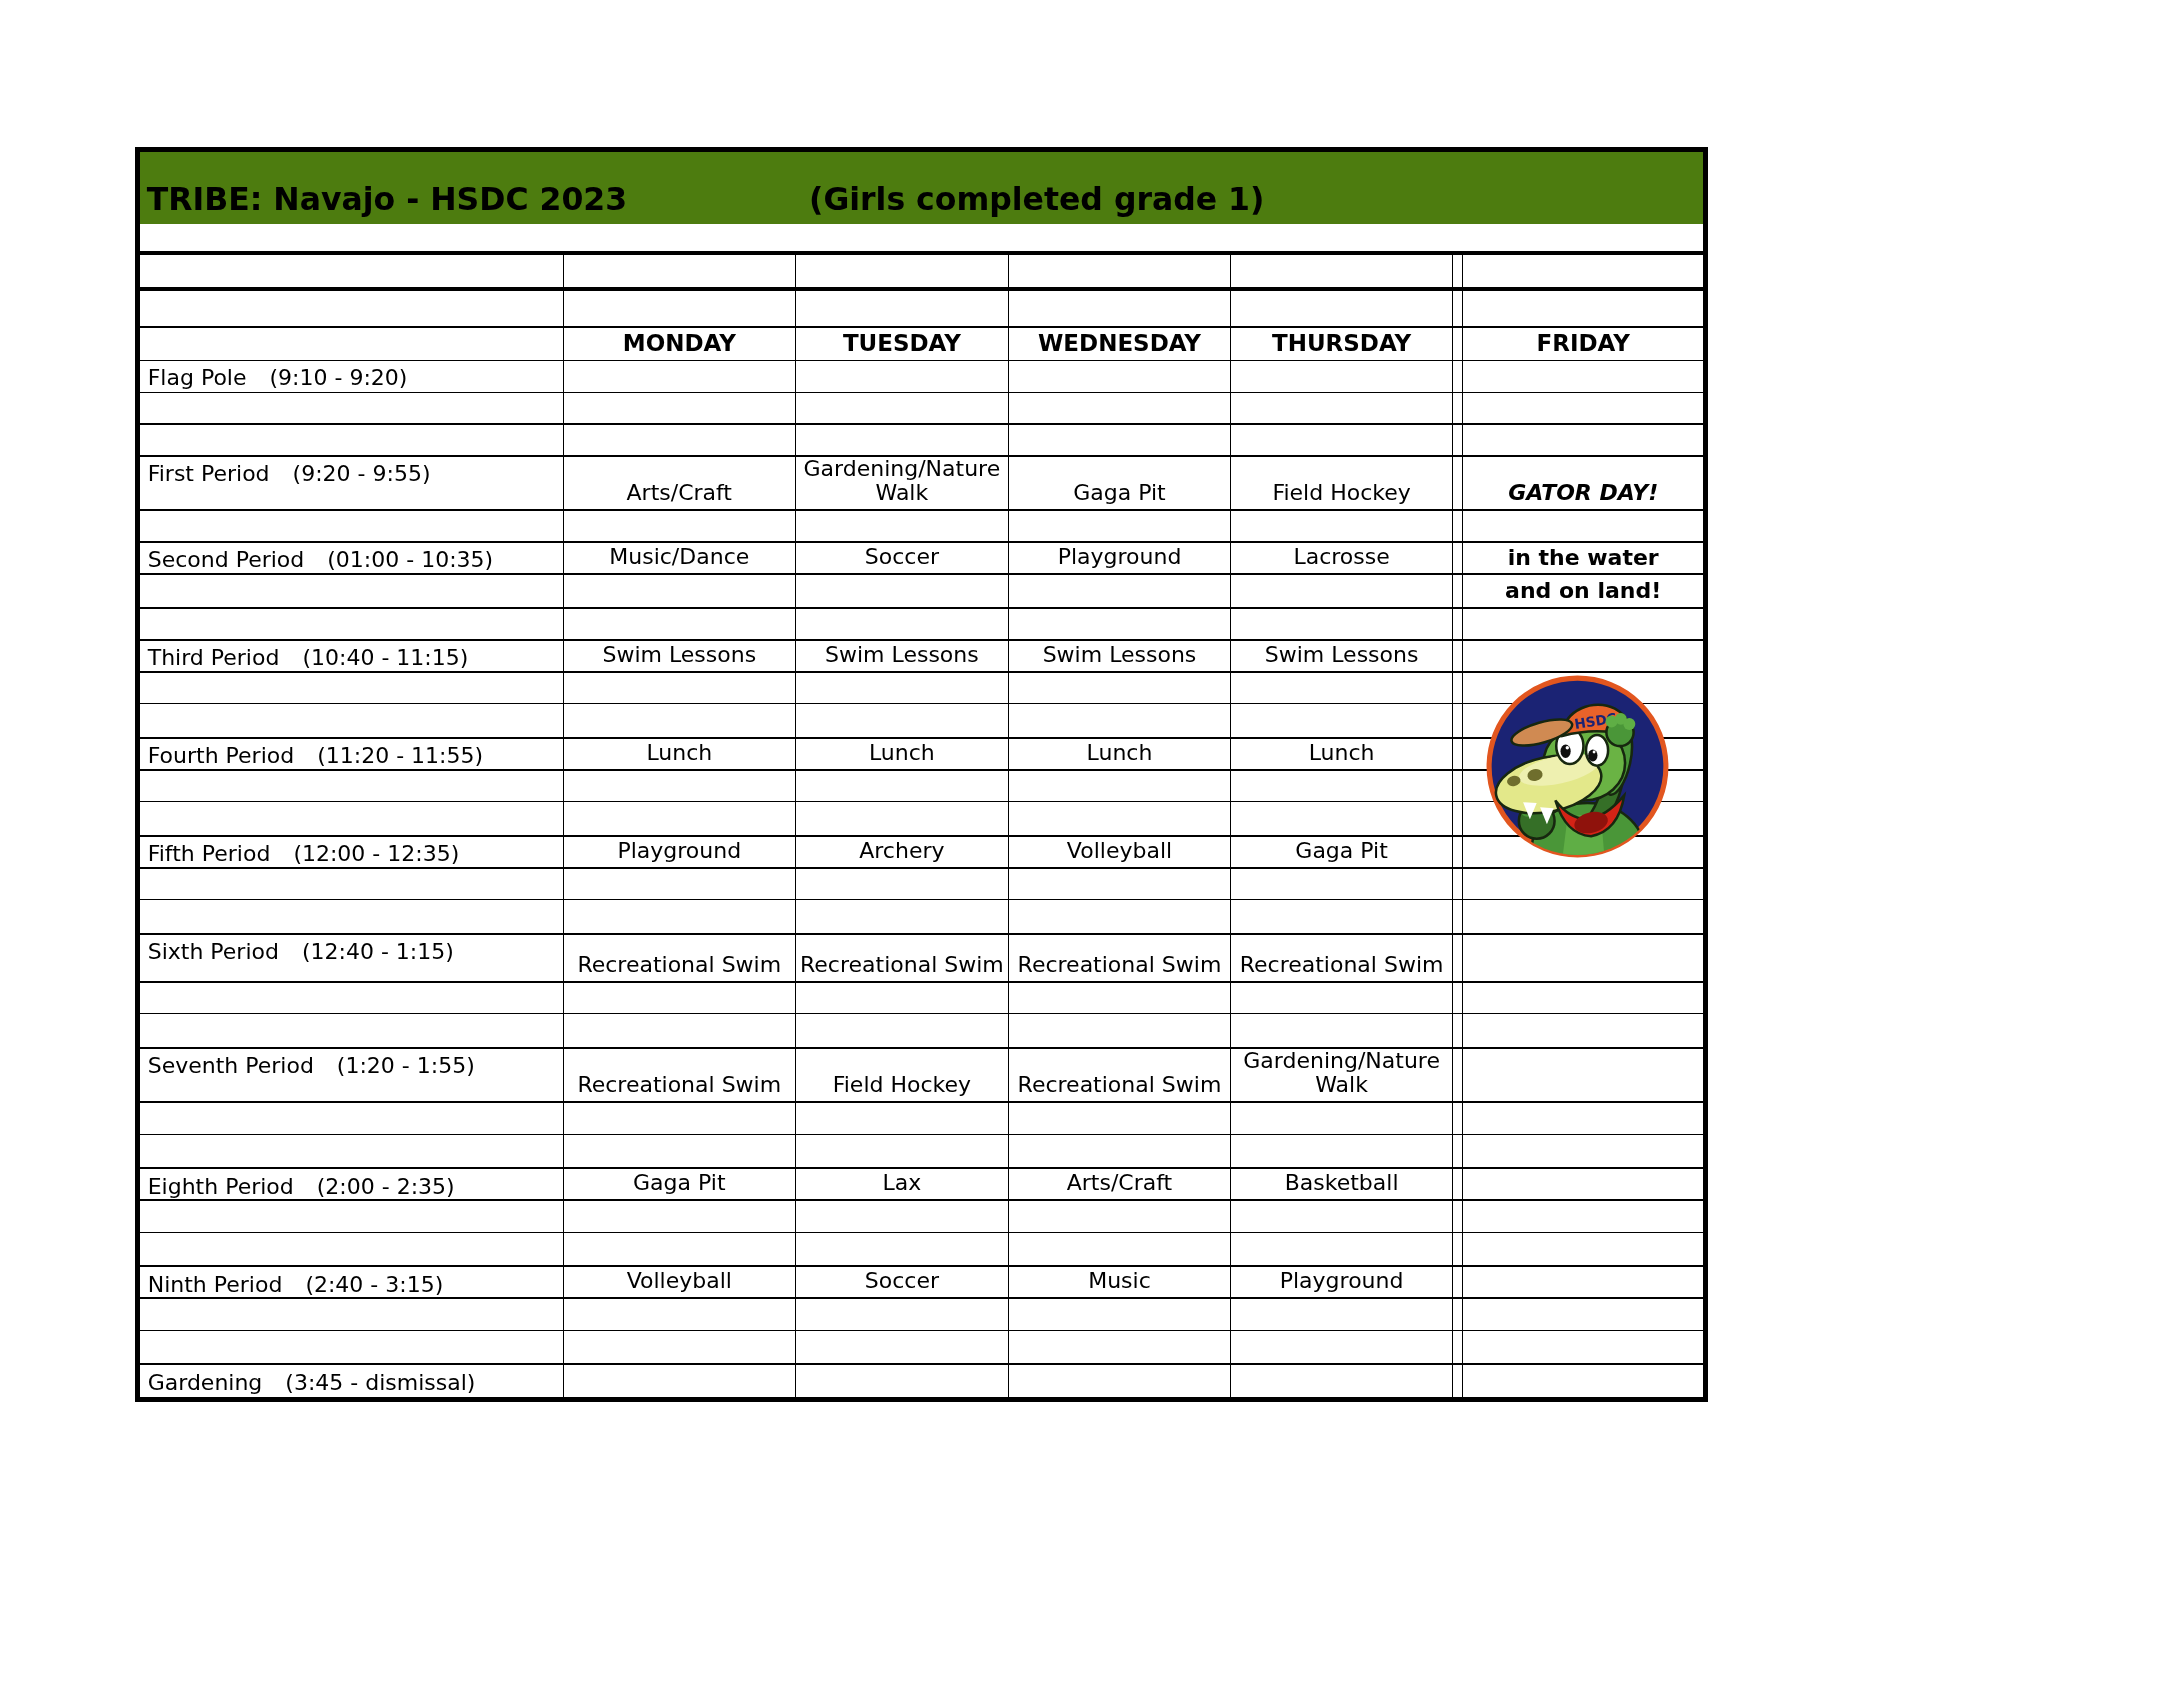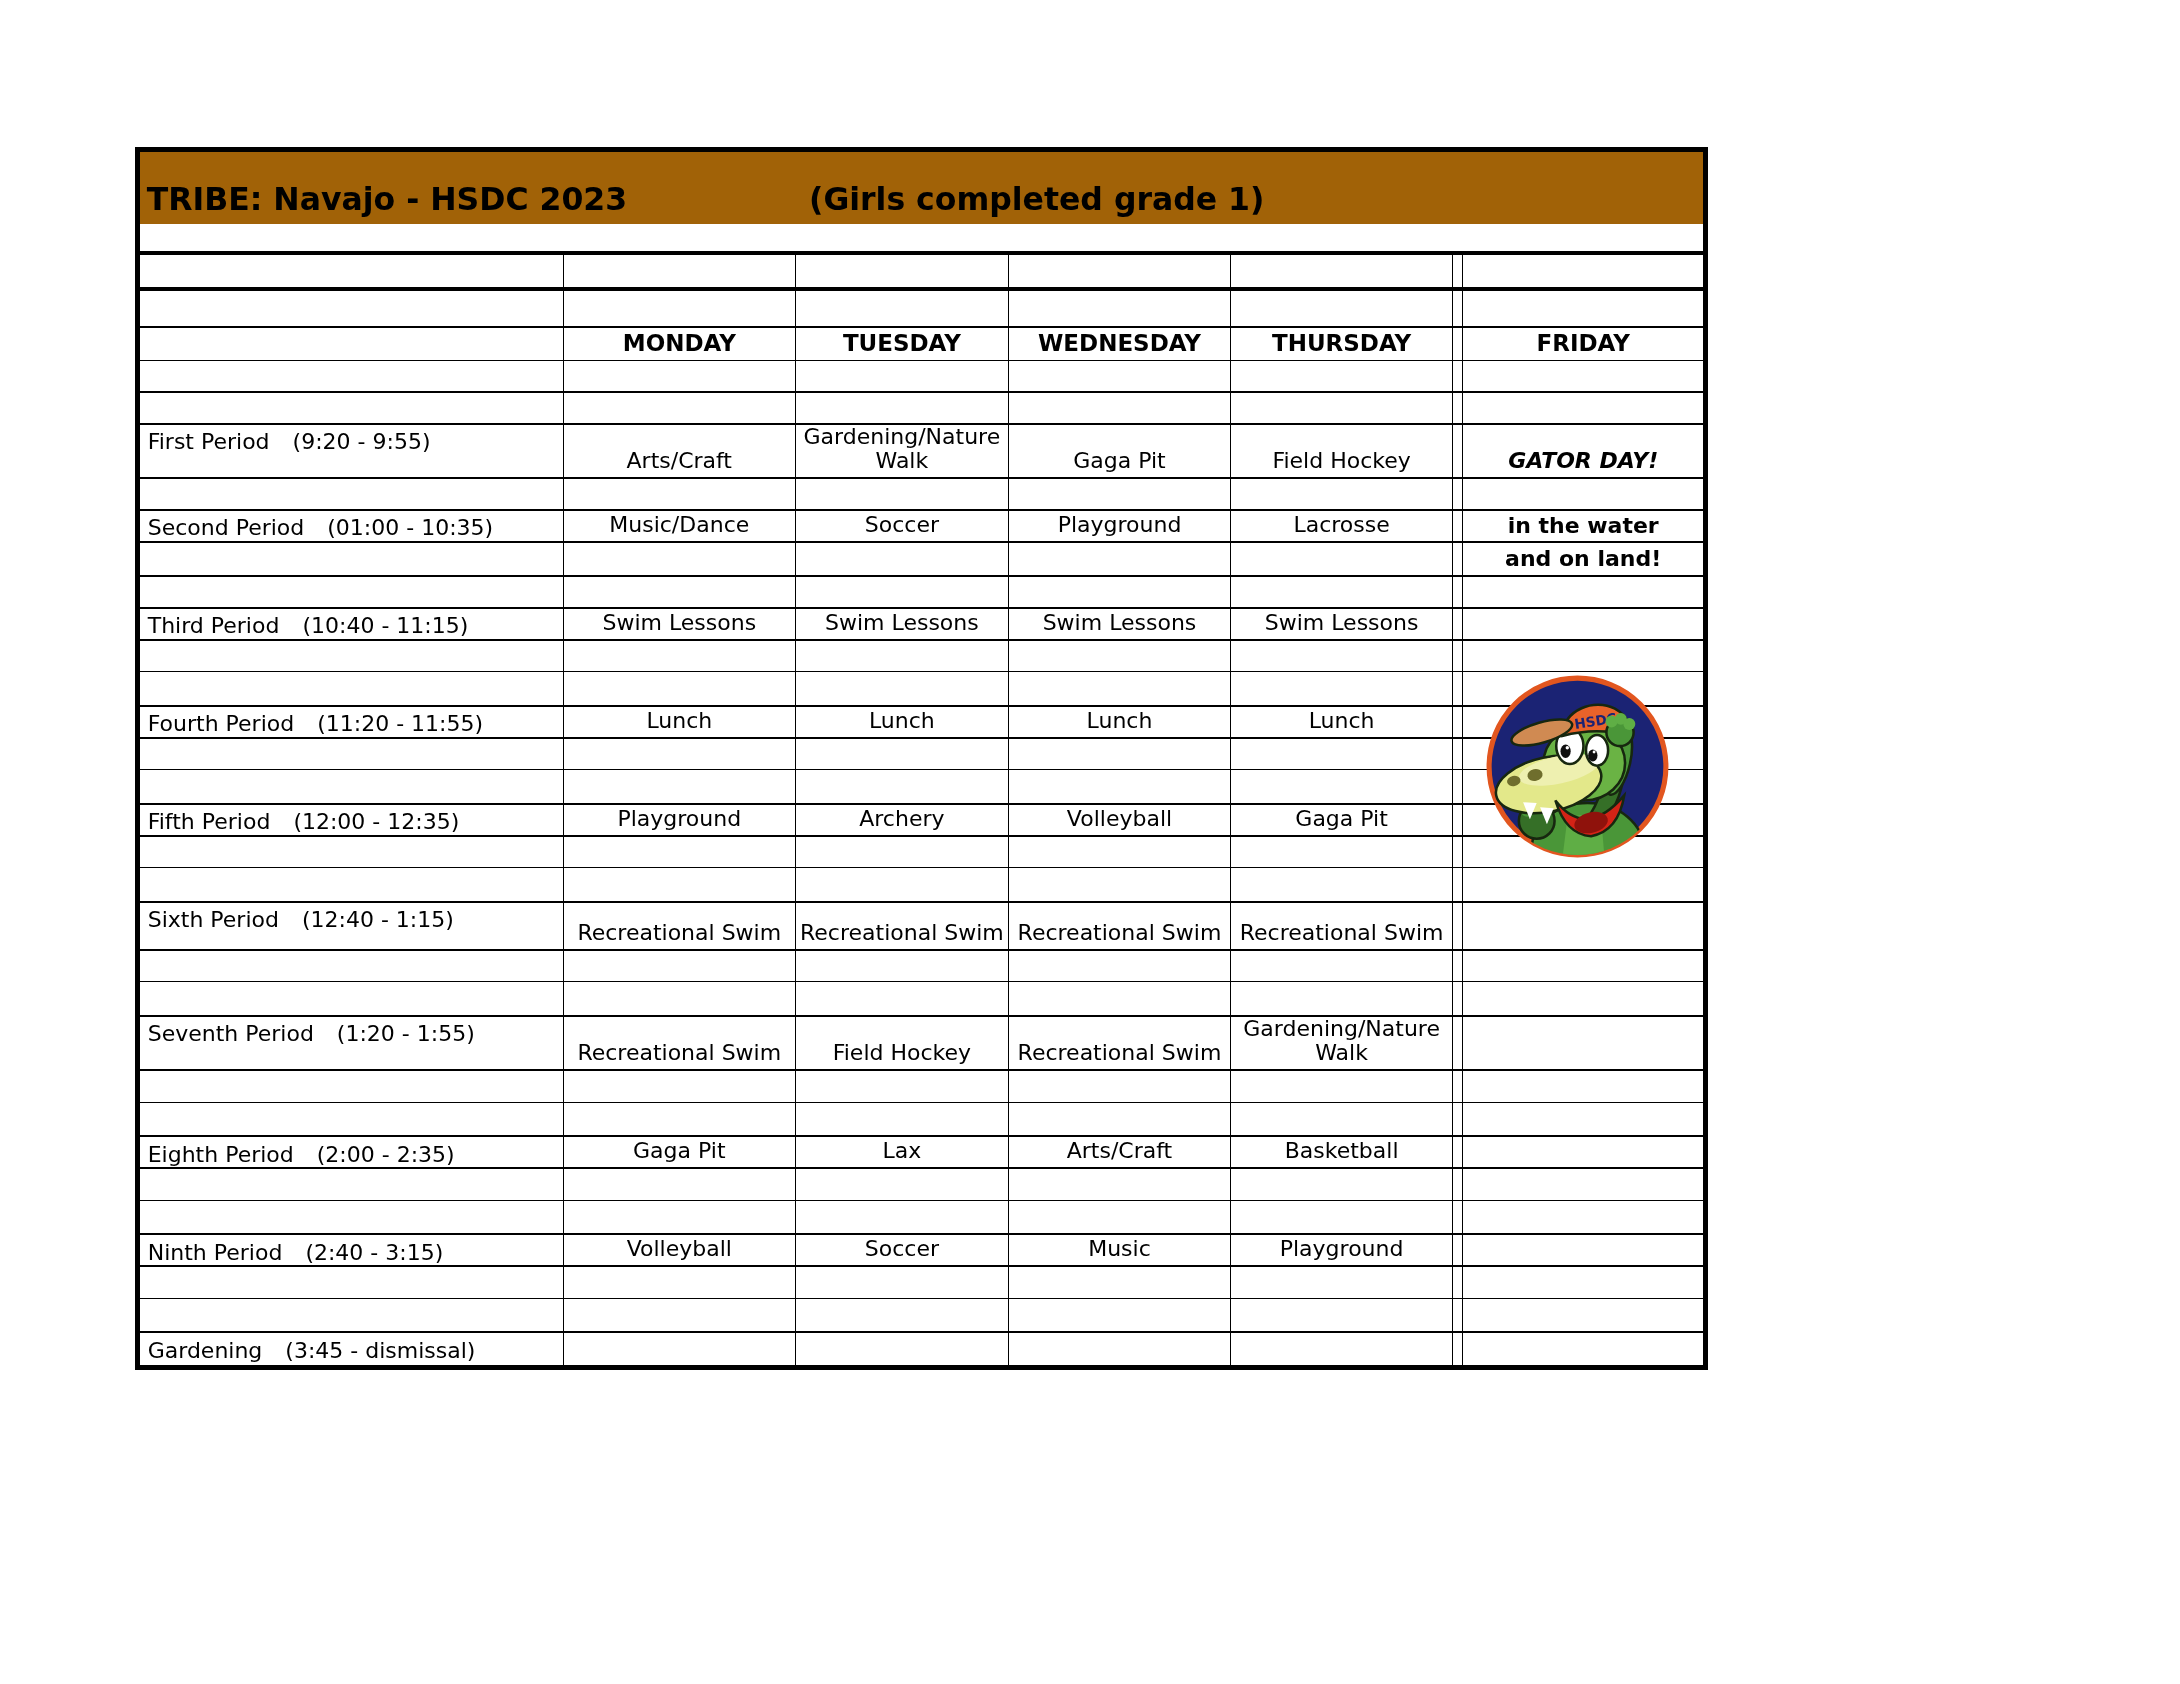--- a/index.html
+++ b/index.html
@@ -6,21 +6,21 @@
   body{
     width:2181px;height:1685px;background:#ffffff;position:relative;
     font-family:"DejaVu Sans","Liberation Sans",sans-serif;color:#000;
     -webkit-font-smoothing:antialiased;
   }
   .sheet{
     position:absolute;left:135px;top:147px;width:1563px;
     border:5.1px solid #000;background:#fff;box-sizing:content-box;
   }
   
-  .title-bar{position:relative;height:72px;background:#a16207;}
+  .title-bar{position:relative;height:72px;background:#4d7c0f;}
   .title-bar span{position:absolute;bottom:6.8px;font-weight:bold;font-size:31.5px;white-space:nowrap;}
   .title-main{left:6.8px;}
   .title-sub{left:669px;}
   .title-gap{height:27px;background:#fff;border-bottom:4.3px solid #000;}
   
   table.sched{border-collapse:collapse;table-layout:fixed;width:1563px;}
   td{border-left:1.7px solid #000;border-right:1.7px solid #000;overflow:hidden;padding:0;}
   td:first-child{border-left:none;}
   td:last-child{border-right:none;}
   tr.bb-thin {border-bottom:1.7px solid #000;}
@@ -78,20 +78,29 @@
         </tr>
         <tr class="bb-thin" style="height: 33px;">
           <td class="c-label"></td>
           <td class="c-day day-h">MONDAY</td>
           <td class="c-day day-h">TUESDAY</td>
           <td class="c-day day-h">WEDNESDAY</td>
           <td class="c-day day-h">THURSDAY</td>
           <td class="c-sep"></td>
           <td class="c-fri day-h">FRIDAY</td>
         </tr>
+        <tr class="bb-thin" style="height: 32px;">
+          <td class="c-label"><span class="p-name">Flag Pole</span><span class="p-time">(9:10 - 9:20)</span></td>
+          <td class="c-day"></td>
+          <td class="c-day"></td>
+          <td class="c-day"></td>
+          <td class="c-day"></td>
+          <td class="c-sep"></td>
+          <td class="c-fri"></td>
+        </tr>
         <tr class="bb-thick" style="height: 31.5px;">
           <td class="c-label"></td>
           <td class="c-day"></td>
           <td class="c-day"></td>
           <td class="c-day"></td>
           <td class="c-day"></td>
           <td class="c-sep"></td>
           <td class="c-fri"></td>
         </tr>
         <tr class="bb-thick" style="height: 32px;">

